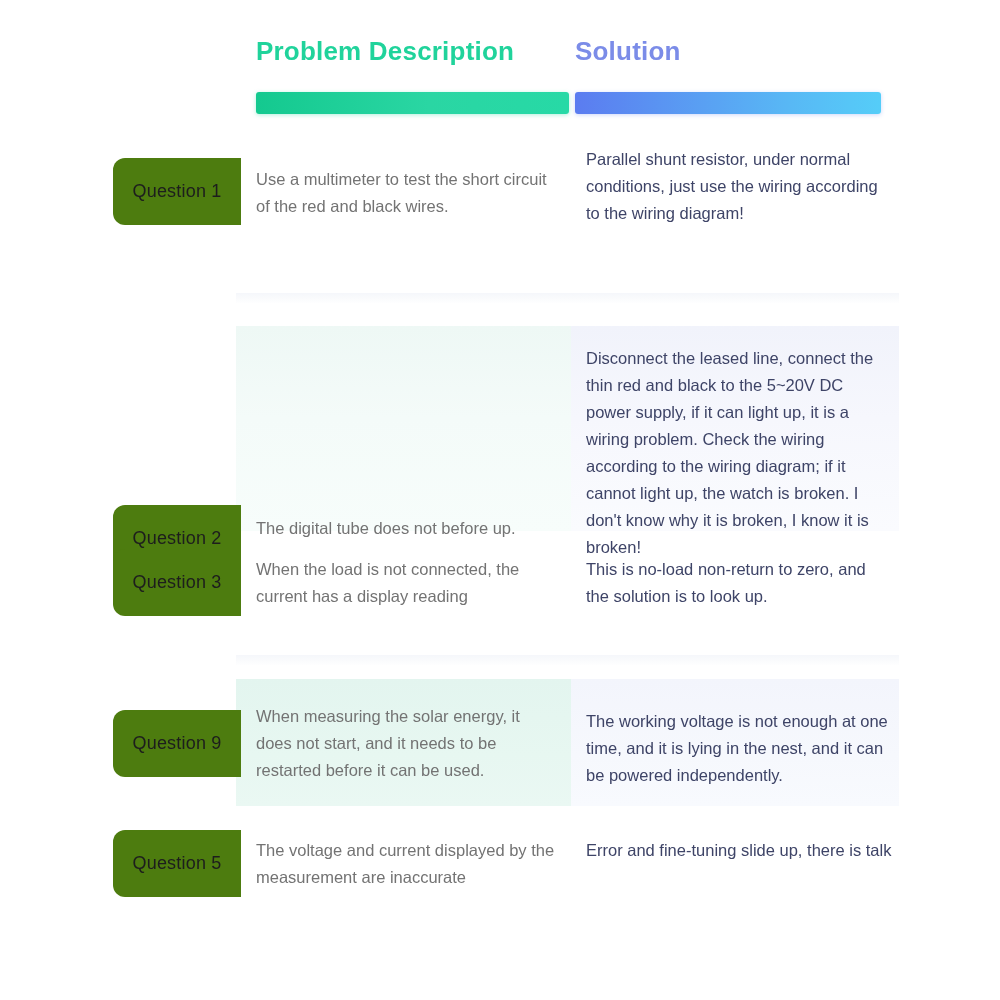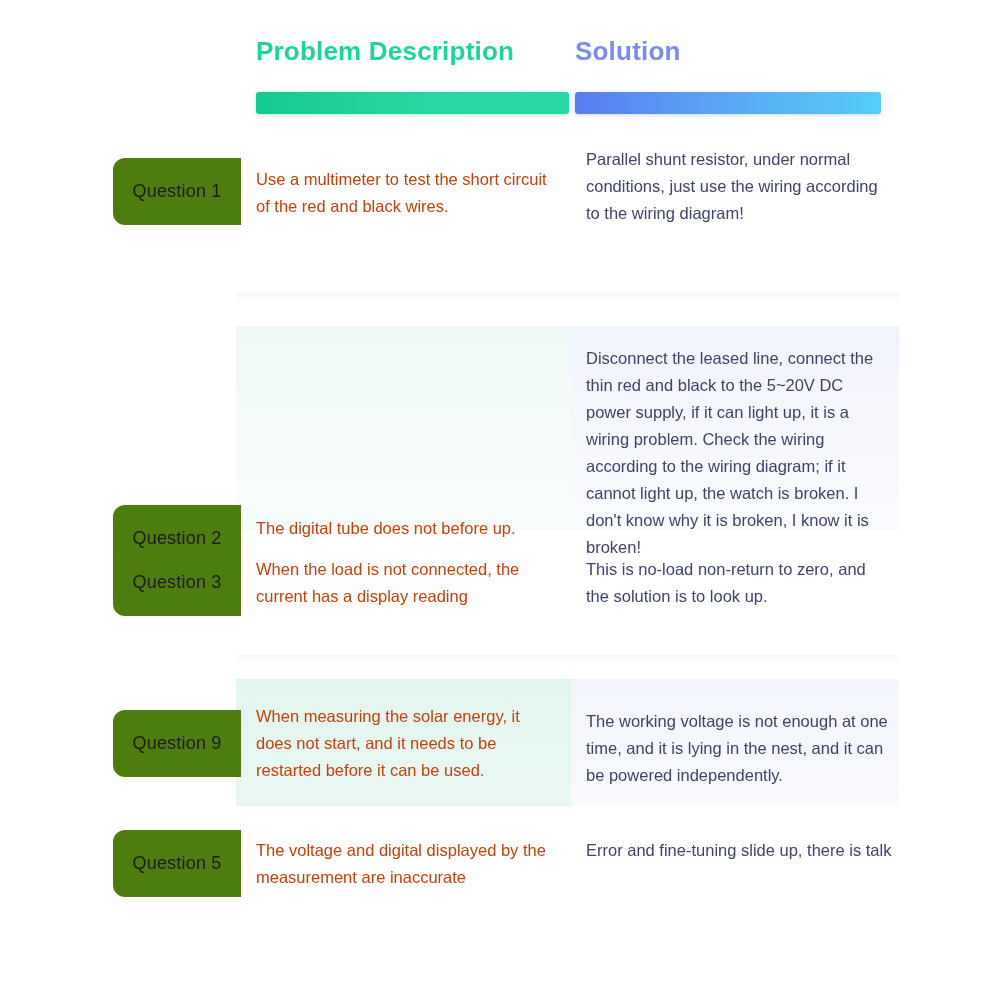--- a/index.html
+++ b/index.html
@@ -145,21 +145,21 @@
   .cell {
     position: absolute;
     top: 0;
     z-index: 2;
     font-size: 16.5px;
     line-height: 27px;
   }
   .cell.problem {
     left: 256px;
     width: 300px;
-    color: #c2410c;
+    color: #737373;
   }
   .cell.solution {
     left: 586px;
     width: 306px;
     color: #3e4467;
   }
 </style>
 </head>
 <body>
 
@@ -238,18 +238,18 @@
     <div class="row-sep" style="top:676px"></div>
 
     <div class="qrow plain" style="height:125px">
       <div class="row-bg">
         <div class="half left"></div>
         <div class="half right"></div>
       </div>
       <div class="qchip" style="top:24px;height:67px">
         <span>Question 5</span>
       </div>
-      <div class="cell problem" style="top:31px">The voltage and digital displayed by the measurement are inaccurate</div>
+      <div class="cell problem" style="top:31px">The voltage and current displayed by the measurement are inaccurate</div>
       <div class="cell solution" style="top:31px">Error and fine-tuning slide up, there is talk</div>
     </div>
 
   </div>
 </div>
 
 </body></html>

